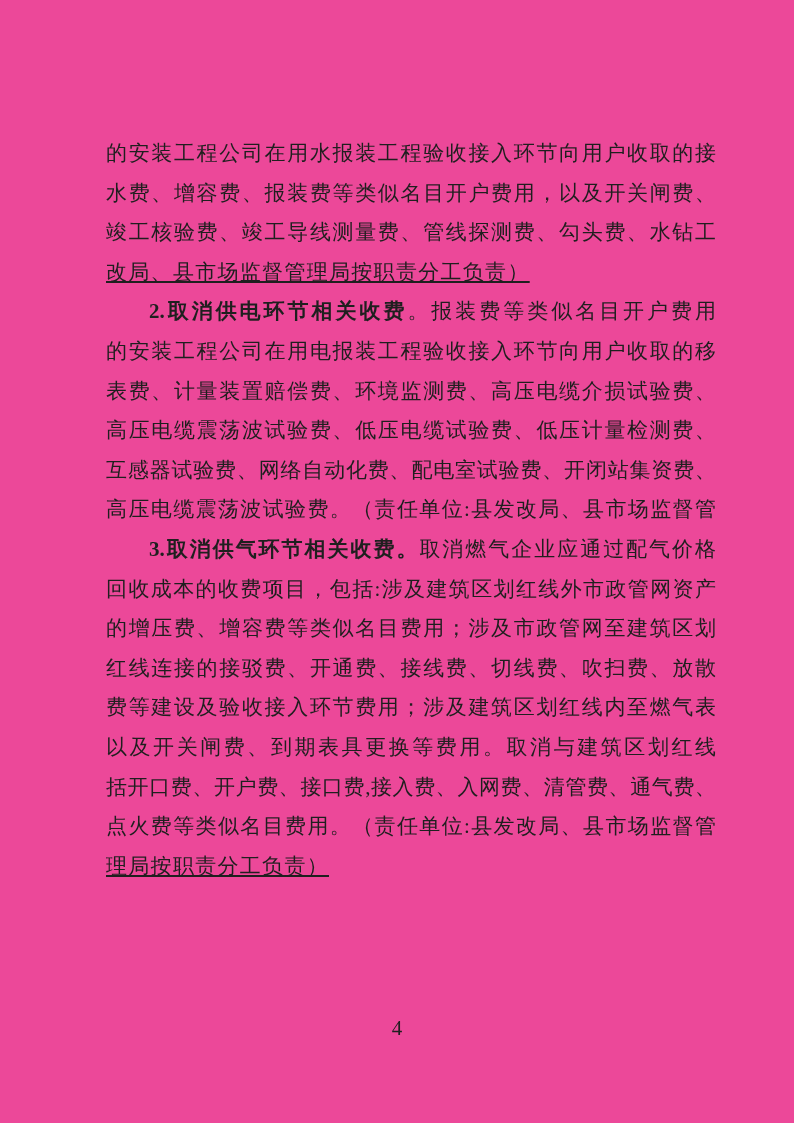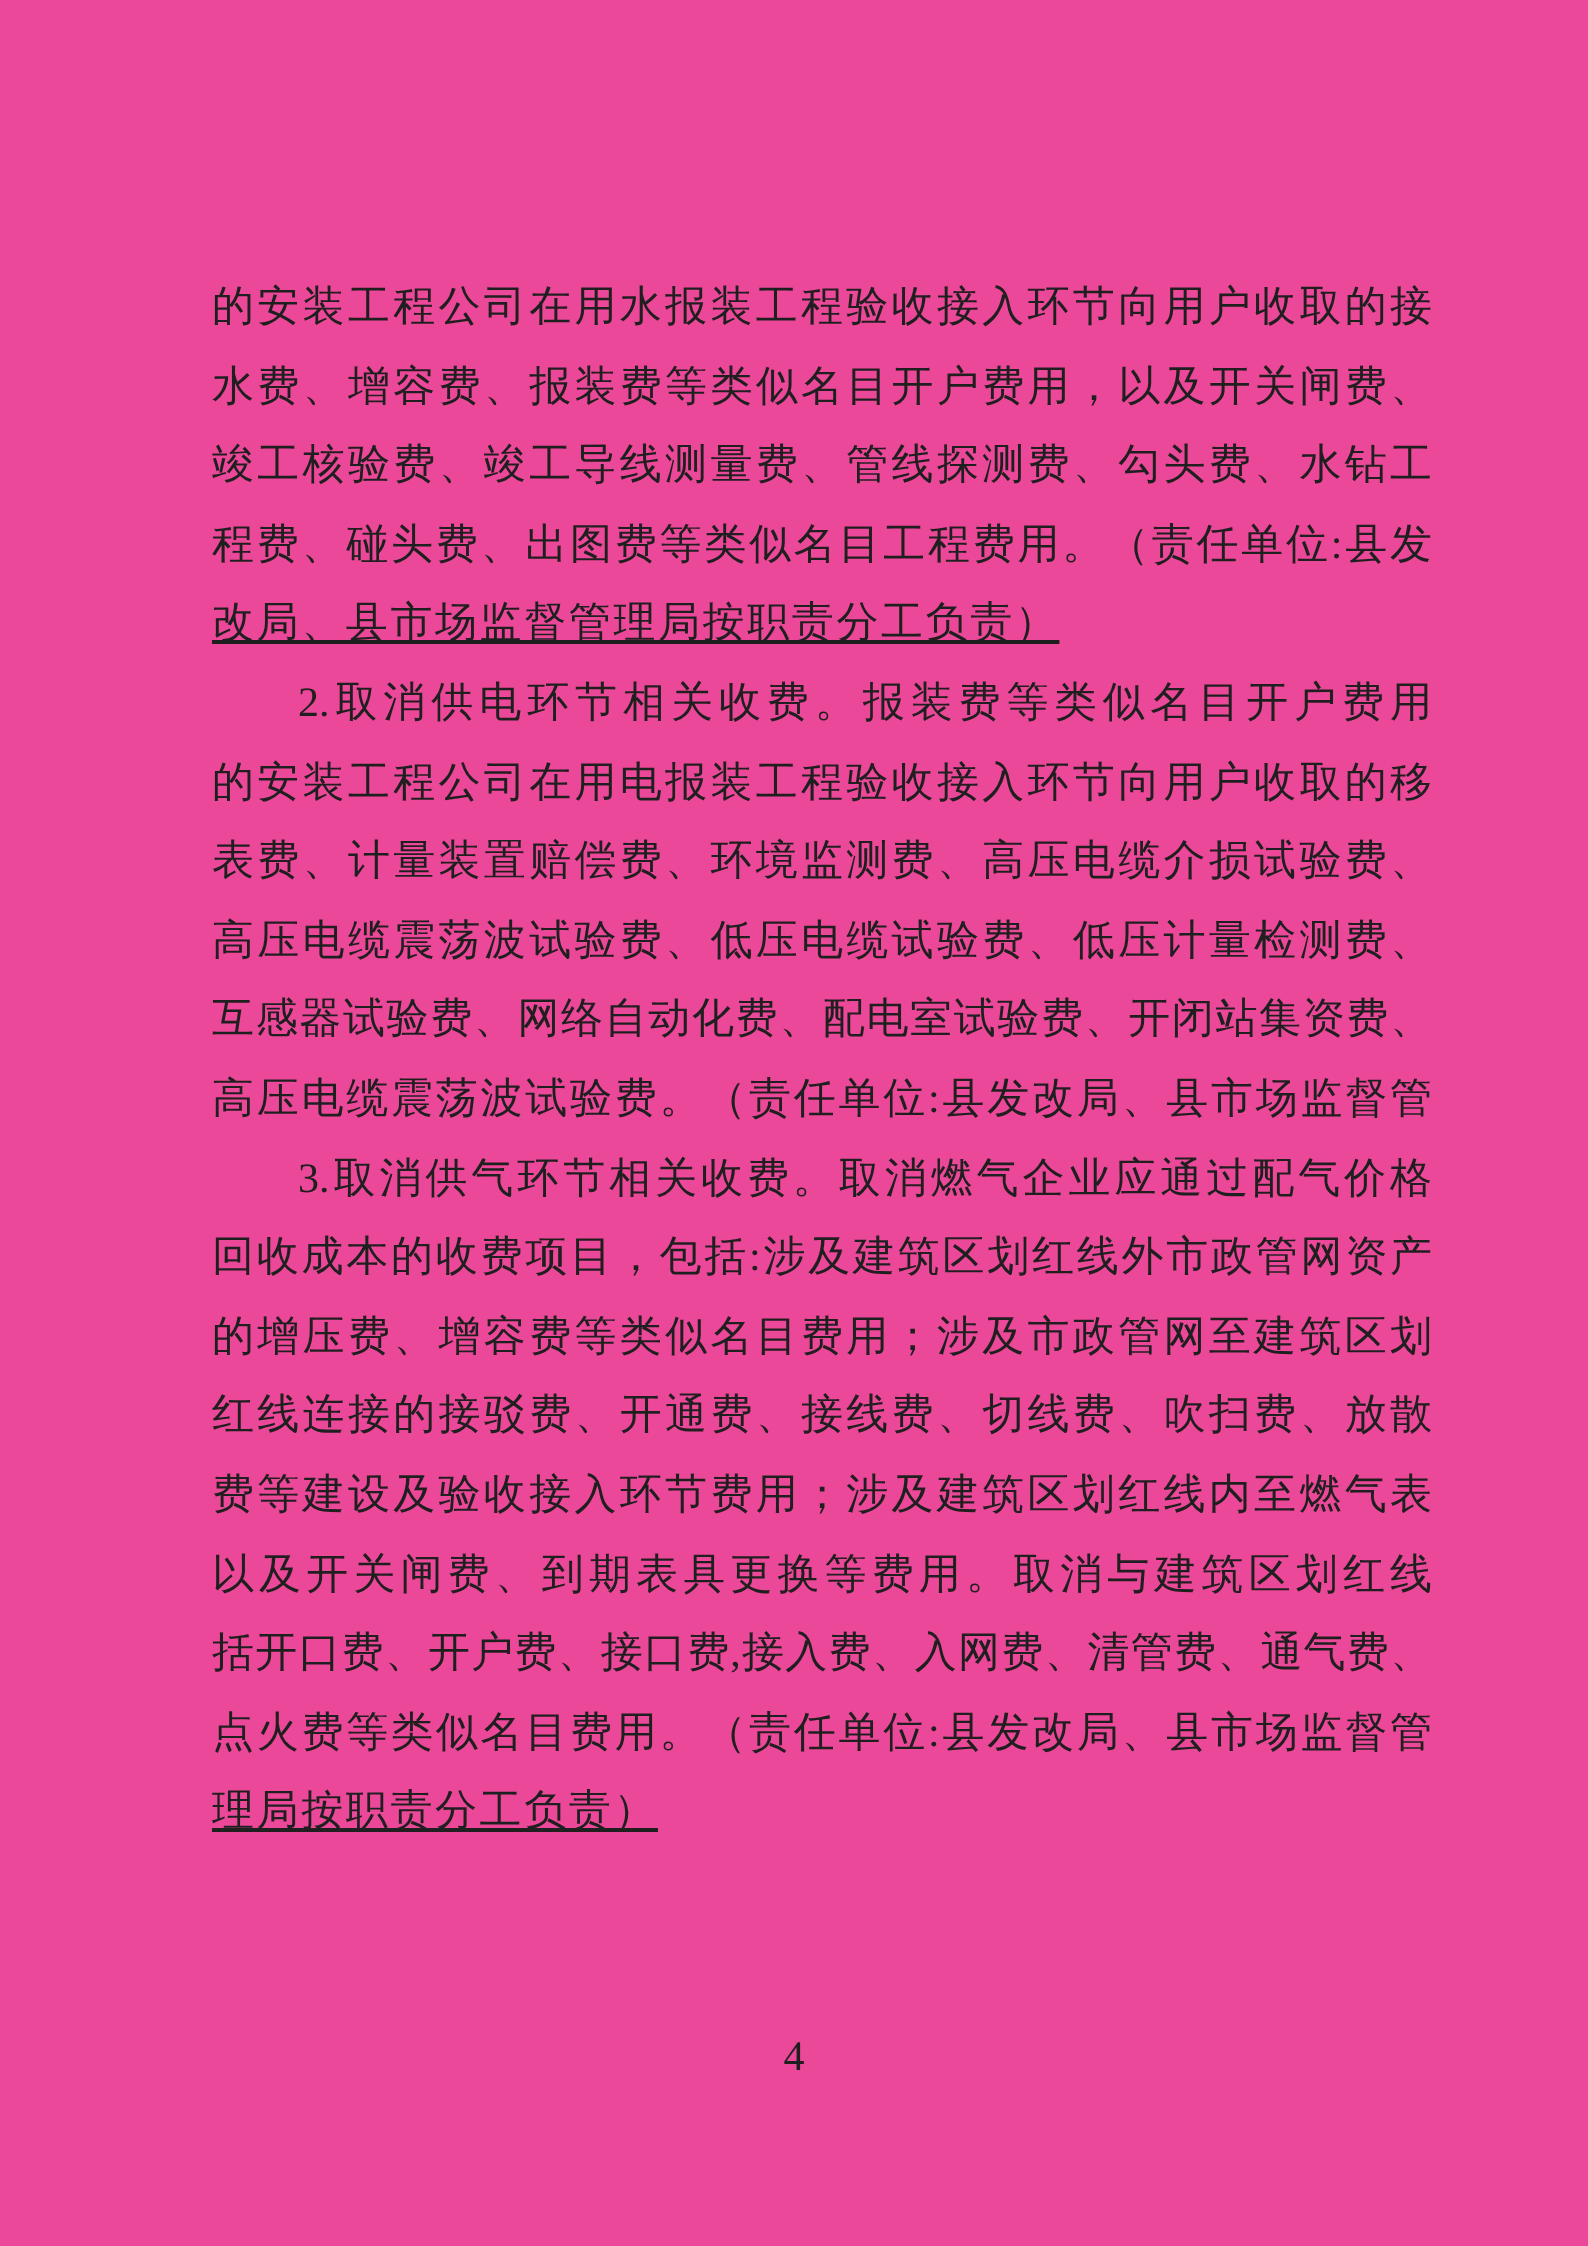--- a/index.html
+++ b/index.html
@@ -33,42 +33,41 @@
   }
   .line.last {
     text-align-last: left;
     letter-spacing: 1.3px;
     text-decoration: underline;
   }
   .line.indent {
     text-indent: 43px;
   }
   .line .b {
-    font-weight: normal;
+    font-weight: bold;
   }
   .page-number {
     position: absolute;
     top: 1014px;
     left: 0;
     width: 100%;
     text-align: center;
     font-size: 21px;
     line-height: 28px;
     color: #1f1f1f;
   }
 </style>
 </head>
 <body>
 
 <div class="page">
   <div class="content">
       <div class="line"><span>的安装工程公司在用水报装工程验收接入环节向用户收取的接</span></div>
       <div class="line"><span>水费、增容费、报装费等类似名目开户费用，以及开关闸费、</span></div>
       <div class="line"><span>竣工核验费、竣工导线测量费、管线探测费、勾头费、水钻工</span></div>
-      <div class="line"><span>程费、碰头费、出图费等类似名目工程费用。（责任单位:县发</span></div>
       <div class="line last"><span>改局、县市场监督管理局按职责分工负责）</span></div>
       <div class="line indent"><span class="b">2.取消供电环节相关收费</span><span>。报装费等类似名目开户费用</span></div>
       <div class="line"><span>的安装工程公司在用电报装工程验收接入环节向用户收取的移</span></div>
       <div class="line"><span>表费、计量装置赔偿费、环境监测费、高压电缆介损试验费、</span></div>
       <div class="line"><span>高压电缆震荡波试验费、低压电缆试验费、低压计量检测费、</span></div>
       <div class="line"><span>互感器试验费、网络自动化费、配电室试验费、开闭站集资费、</span></div>
       <div class="line"><span>高压电缆震荡波试验费。（责任单位:县发改局、县市场监督管</span></div>
       <div class="line indent"><span class="b">3.取消供气环节相关收费。</span><span>取消燃气企业应通过配气价格</span></div>
       <div class="line"><span>回收成本的收费项目，包括:涉及建筑区划红线外市政管网资产</span></div>
       <div class="line"><span>的增压费、增容费等类似名目费用；涉及市政管网至建筑区划</span></div>

